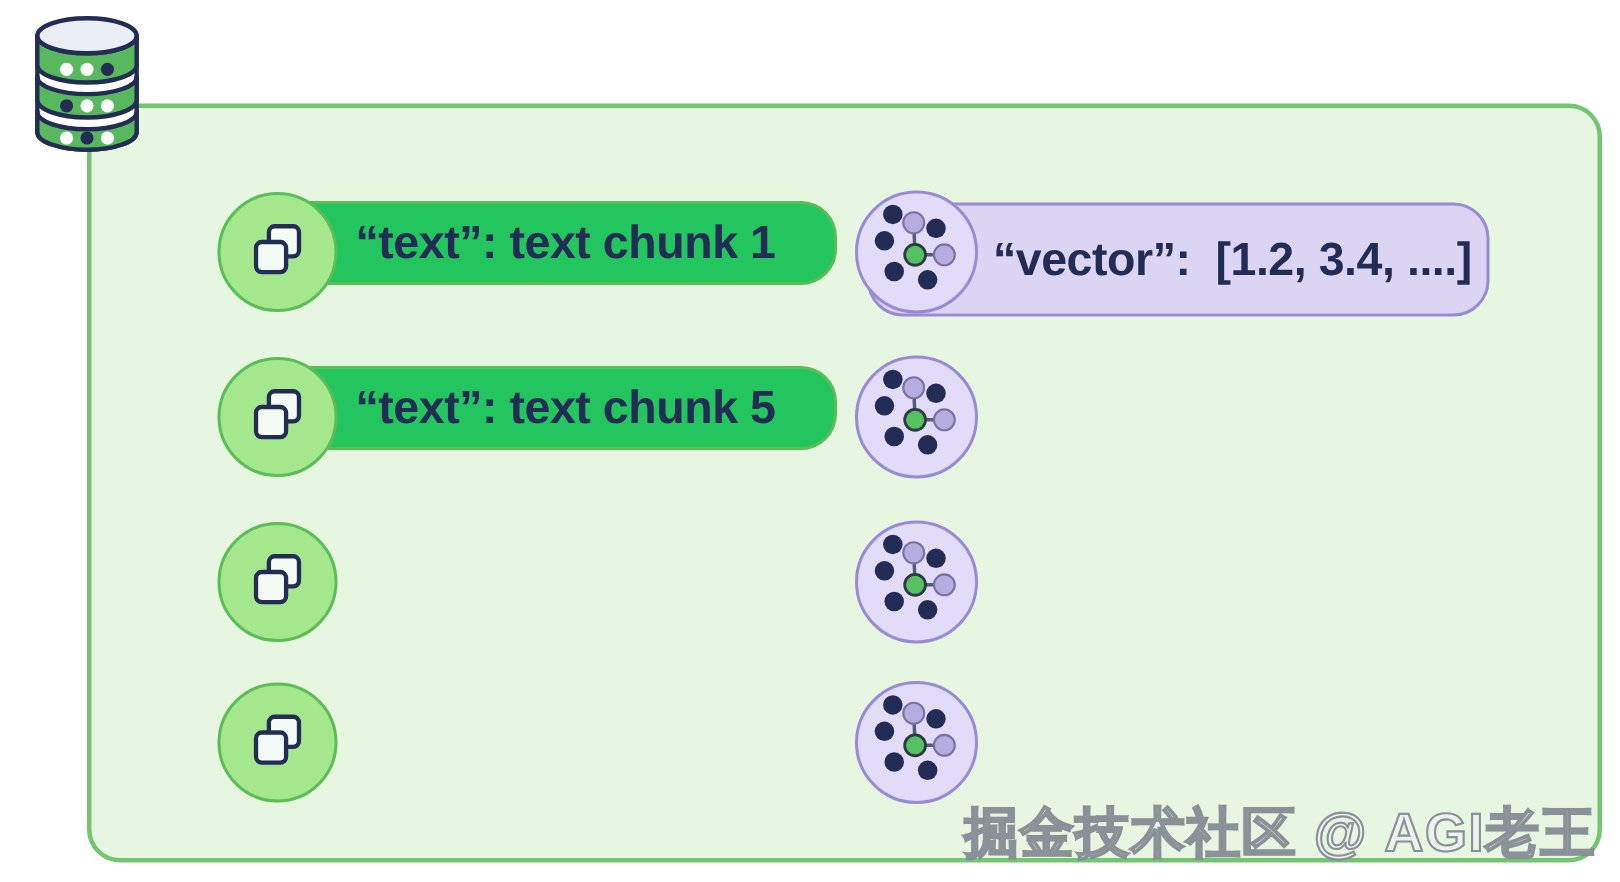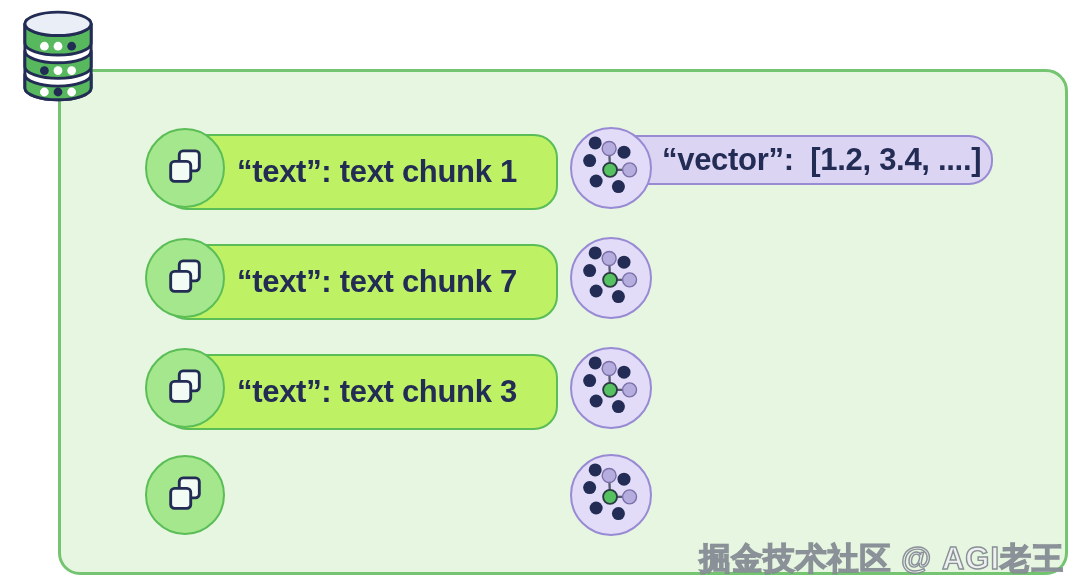--- a/index.html
+++ b/index.html
@@ -12,36 +12,36 @@
     background:#e7f6e1;border:3px solid #74c472;border-radius:22px;box-sizing:border-box;
   }
   .db-icon{position:absolute;left:21px;top:8px;width:74px;height:94px;}
   .row{position:absolute;left:0;width:1080px;height:84px;}
   .row-1{top:126px}.row-2{top:236px}.row-3{top:346px}.row-4{top:453px}
   .pill{
     position:absolute;box-sizing:border-box;display:flex;align-items:center;
     white-space:nowrap;font-weight:bold;font-size:31px;letter-spacing:-0.3px;color:#232c54;
   }
   .pill-green{
-    left:163px;top:8px;width:395px;height:76px;padding-left:72px;
-    background:#bef264;border:2.5px solid #5abd56;border-radius:24px;
+    left:163px;top:8px;width:395px;height:56px;padding-left:72px;
+    background:#22c55e;border:2.5px solid #5abd56;border-radius:24px;
   }
   .pill-purple{
-    left:578px;top:9px;width:415px;height:50px;padding-left:82px;
+    left:578px;top:9px;width:415px;height:76px;padding-left:82px;
     background:#dbd4f3;border:2.5px solid #988bd4;border-radius:24px;
   }
   .badge{
     position:absolute;border-radius:50%;box-sizing:border-box;
     display:flex;align-items:center;justify-content:center;z-index:2;
   }
   .badge-green{left:145px;top:2px;width:80px;height:80px;background:#a5e78c;border:2.5px solid #5abd56;}
   .badge-purple{left:570px;top:1px;width:82px;height:82px;background:#e2dcf8;border:2.5px solid #988bd4;}
   .watermark{
     position:absolute;right:16px;bottom:8px;z-index:5;
-    font-size:31px;font-weight:bold;letter-spacing:1px;
+    font-size:36px;font-weight:bold;letter-spacing:1px;
     color:rgba(255,255,255,0.82);
     -webkit-text-stroke:1.4px rgba(128,134,142,0.9);
     text-shadow:0 0 1px rgba(120,126,132,0.6);
   }
 </style>
 </head>
 <body>
 
 <div>
 
@@ -88,21 +88,21 @@
         <circle cx="50" cy="62" r="7" fill="#232c54"></circle>
         <circle cx="40" cy="21" r="7.5" fill="#b6addf" stroke="#7b6fa8" stroke-width="1.5"></circle>
         <circle cx="62" cy="44" r="7.5" fill="#b6addf" stroke="#7b6fa8" stroke-width="1.5"></circle>
         <circle cx="41" cy="44" r="7.5" fill="#56c161" stroke="#2c3a44" stroke-width="2"></circle>
       </svg>
     </div>
   </div>
 
   <div class="row row-2">
     <div class="pill pill-green">
-      <span>“text”: text chunk 7</span>
+      <span>“text”: text chunk 5</span>
     </div>
     <div class="badge badge-green">
       <svg width="42" height="42" viewBox="0 0 44 44">
         <rect x="16" y="4" width="21" height="21" rx="4" fill="#f2fcf4" stroke="#232c54" stroke-width="3"></rect>
         <rect x="7" y="15" width="21" height="21" rx="4" fill="#f2fcf4" stroke="#232c54" stroke-width="3"></rect>
       </svg>
     </div>
     <div class="badge badge-purple">
       <svg width="78" height="78" viewBox="0 0 84 84">
         <line x1="41" y1="44" x2="40" y2="21" stroke="#555b70" stroke-width="2.5"></line>
@@ -113,23 +113,20 @@
           <circle cx="26" cy="56" r="7" fill="#232c54"></circle>
         <circle cx="50" cy="62" r="7" fill="#232c54"></circle>
         <circle cx="40" cy="21" r="7.5" fill="#b6addf" stroke="#7b6fa8" stroke-width="1.5"></circle>
         <circle cx="62" cy="44" r="7.5" fill="#b6addf" stroke="#7b6fa8" stroke-width="1.5"></circle>
         <circle cx="41" cy="44" r="7.5" fill="#56c161" stroke="#2c3a44" stroke-width="2"></circle>
       </svg>
     </div>
   </div>
 
   <div class="row row-3">
-    <div class="pill pill-green">
-      <span>“text”: text chunk 3</span>
-    </div>
     <div class="badge badge-green">
       <svg width="42" height="42" viewBox="0 0 44 44">
         <rect x="16" y="4" width="21" height="21" rx="4" fill="#f2fcf4" stroke="#232c54" stroke-width="3"></rect>
         <rect x="7" y="15" width="21" height="21" rx="4" fill="#f2fcf4" stroke="#232c54" stroke-width="3"></rect>
       </svg>
     </div>
     <div class="badge badge-purple">
       <svg width="78" height="78" viewBox="0 0 84 84">
         <line x1="41" y1="44" x2="40" y2="21" stroke="#555b70" stroke-width="2.5"></line>
         <line x1="41" y1="44" x2="62" y2="44" stroke="#555b70" stroke-width="2.5"></line>

